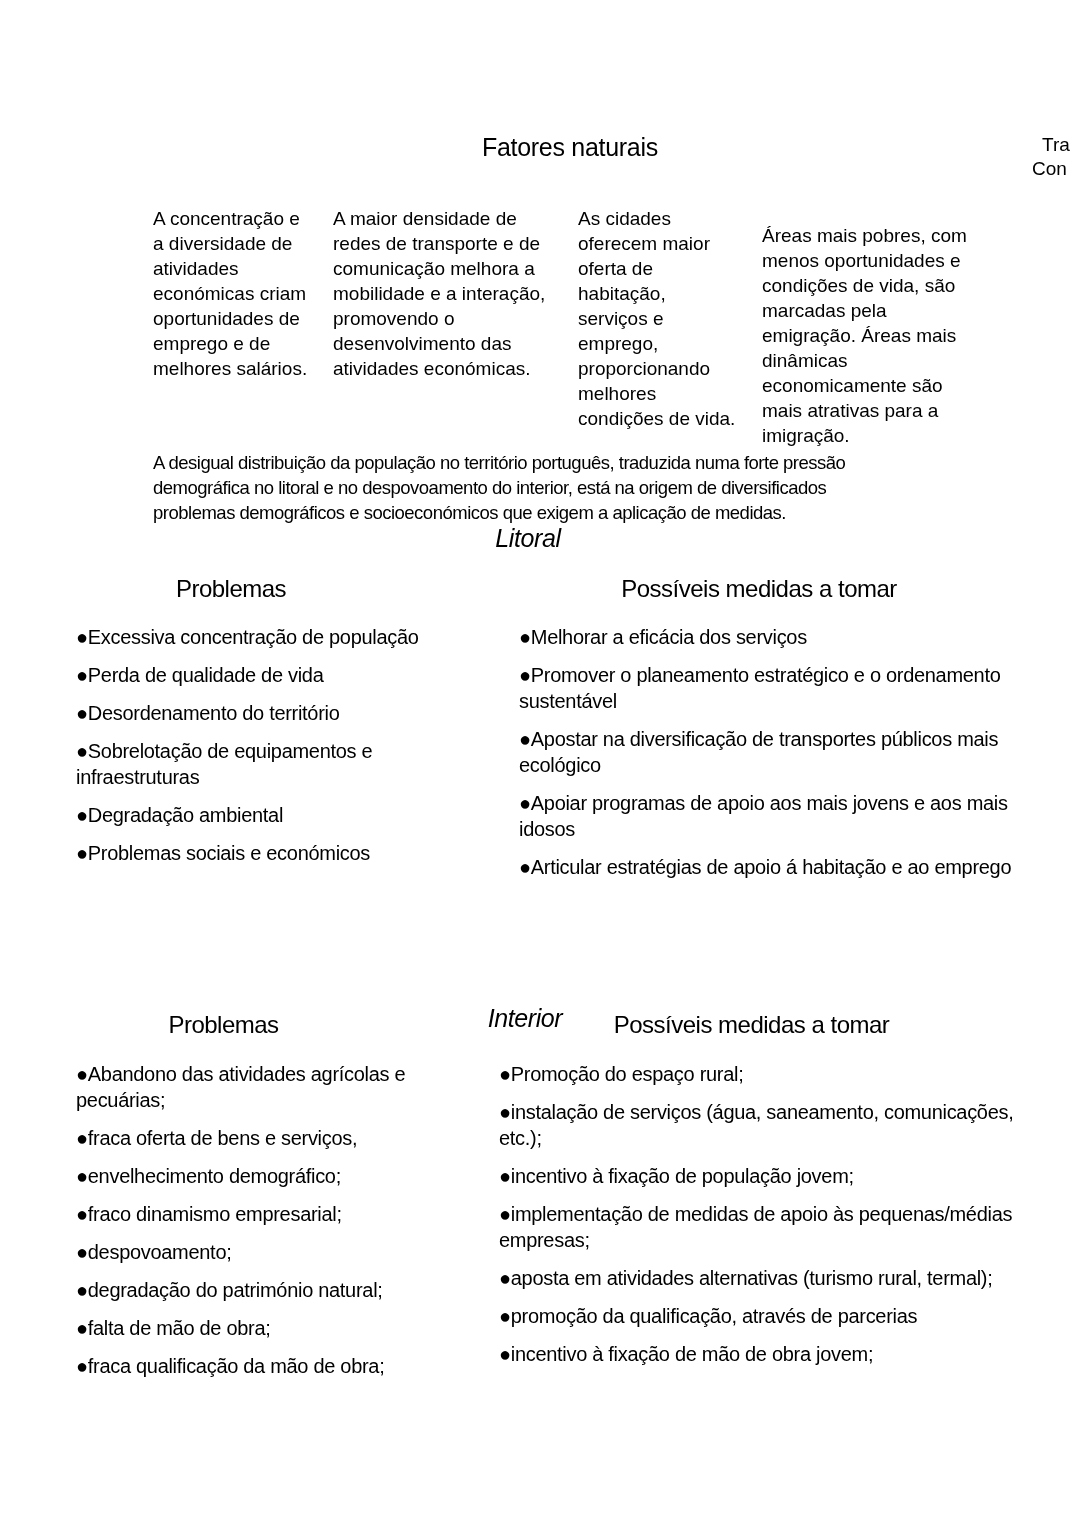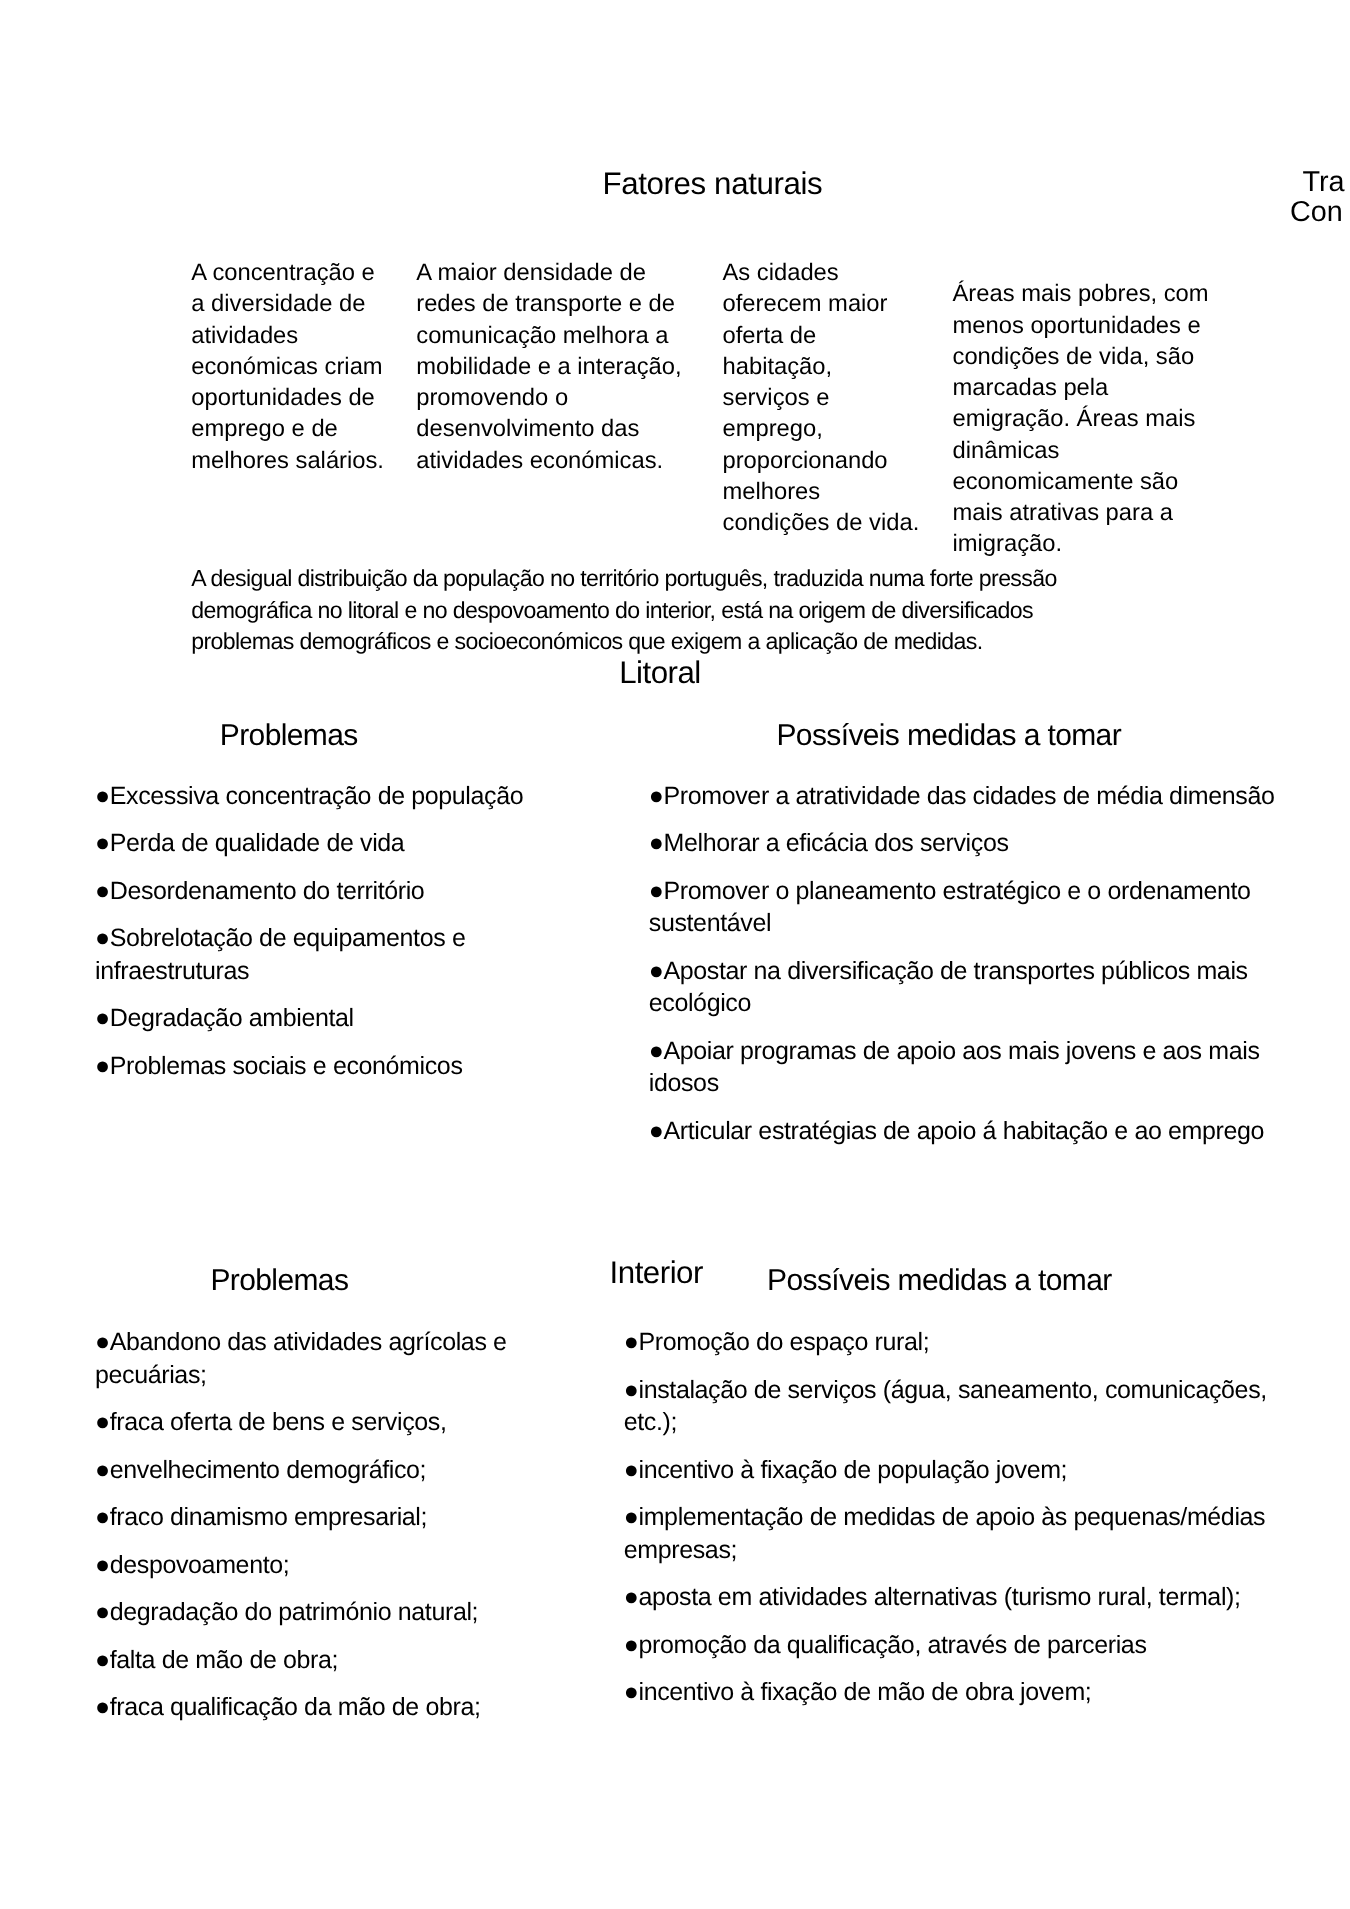--- a/index.html
+++ b/index.html
@@ -11,21 +11,21 @@
     position: relative;
     overflow: hidden;
   }
   .abs { position: absolute; }
 
   .doc-title {
     left: 482px; top: 132px;
     font-size: 25px; line-height: 30px;
     letter-spacing: -0.3px;
   }
-  .corner-line { font-size: 23px; line-height: 24px; }
+  .corner-line { font-size: 19px; line-height: 24px; }
   .corner-1 { left: 1042px; top: 133px; }
   .corner-2 { left: 1032px; top: 157px; }
 
   .factor-col {
     top: 206px;
     font-size: 19px; line-height: 25px;
     white-space: pre;
   }
   .fc1 { left: 153px; }
   .fc2 { left: 333px; }
@@ -36,20 +36,21 @@
     left: 153px; top: 450px;
     font-size: 18.5px; line-height: 25px;
     letter-spacing: -0.5px;
     white-space: pre;
   }
 
   .section-heading {
     font-size: 25px; line-height: 30px;
     letter-spacing: -0.4px;
     text-align: center;
+    font-style: italic;
   }
   .heading-litoral  { left: 0; width: 1056px; top: 523px; }
   .heading-interior { left: 0; width: 1050px; top: 959px; margin-top: 44px; }
 
   .col-header {
     font-size: 24px; line-height: 29px;
     letter-spacing: -0.5px;
     text-align: center;
   }
   .hdr-lit-prob { left: 76px;  width: 310px; top: 574px; }
@@ -126,21 +127,20 @@
     <div>●Excessiva concentração de população</div>
     <div>●Perda de qualidade de vida</div>
     <div>●Desordenamento do território</div>
     <div>●Sobrelotação de equipamentos e
 infraestruturas</div>
     <div>●Degradação ambiental</div>
     <div>●Problemas sociais e económicos</div>
   </div>
 
   <div class="abs bullet-list list-lit-meas">
-    <div>●Promover a atratividade das cidades de média dimensão</div>
     <div>●Melhorar a eficácia dos serviços</div>
     <div>●Promover o planeamento estratégico e o ordenamento
 sustentável</div>
     <div>●Apostar na diversificação de transportes públicos mais
 ecológico</div>
     <div>●Apoiar programas de apoio aos mais jovens e aos mais
 idosos</div>
     <div>●Articular estratégias de apoio á habitação e ao emprego</div>
   </div>
 

